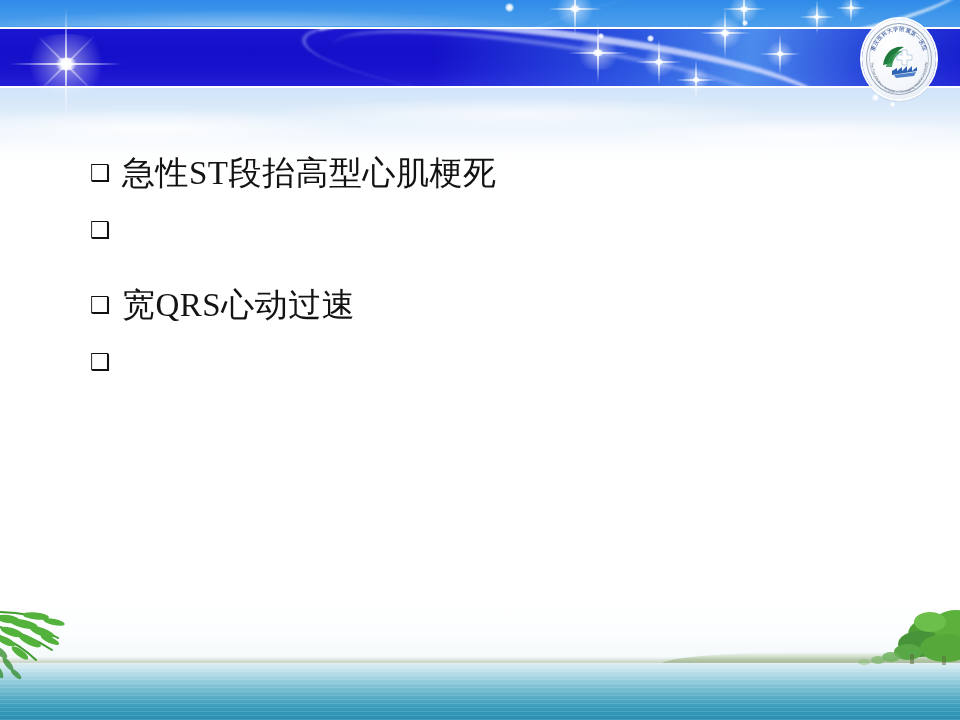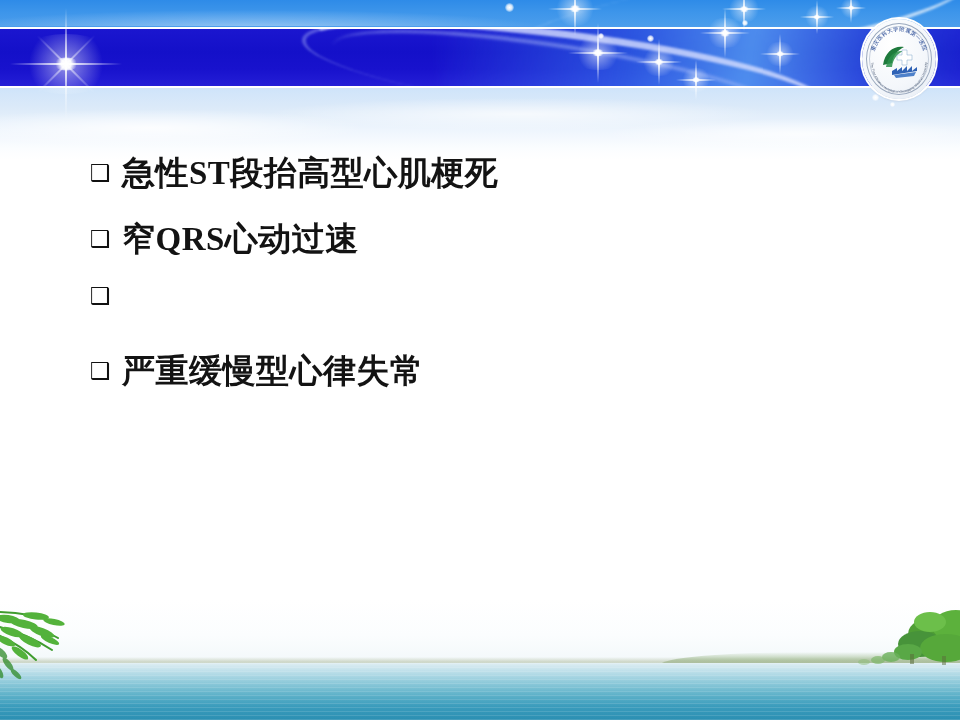--- a/index.html
+++ b/index.html
@@ -219,21 +219,20 @@
     position: relative;
     top: -3px;
   }
   .bullet-text {
     font-family: "Liberation Serif", "DejaVu Serif", serif;
     font-size: 33px;
     line-height: 1.05;
     color: #131313;
     letter-spacing: .5px;
     white-space: nowrap;
-    font-weight: bold;
   }
 
   
   .footer {
     position: absolute;
     left: 0; top: 600px;
     width: 960px; height: 120px;
     overflow: hidden;
     background: #ffffff;
   }
@@ -425,30 +424,29 @@
 
   <div class="content">
 
     <div class="bullet-row">
       <span class="bullet-mark">❑</span>
       <span class="bullet-text">急性ST段抬高型心肌梗死</span>
     </div>
 
     <div class="bullet-row">
       <span class="bullet-mark">❑</span>
-      <span class="bullet-text">窄QRS心动过速</span>
     </div>
 
     <div class="bullet-row">
       <span class="bullet-mark">❑</span>
+      <span class="bullet-text">宽QRS心动过速</span>
     </div>
 
     <div class="bullet-row">
       <span class="bullet-mark">❑</span>
-      <span class="bullet-text">严重缓慢型心律失常</span>
     </div>
 
   </div>
 
   <div class="footer">
     <div class="far-haze"></div>
     <div class="bank"></div>
     <div class="shore"></div>
     <div class="water"></div>
     <div class="water-lines"></div>

